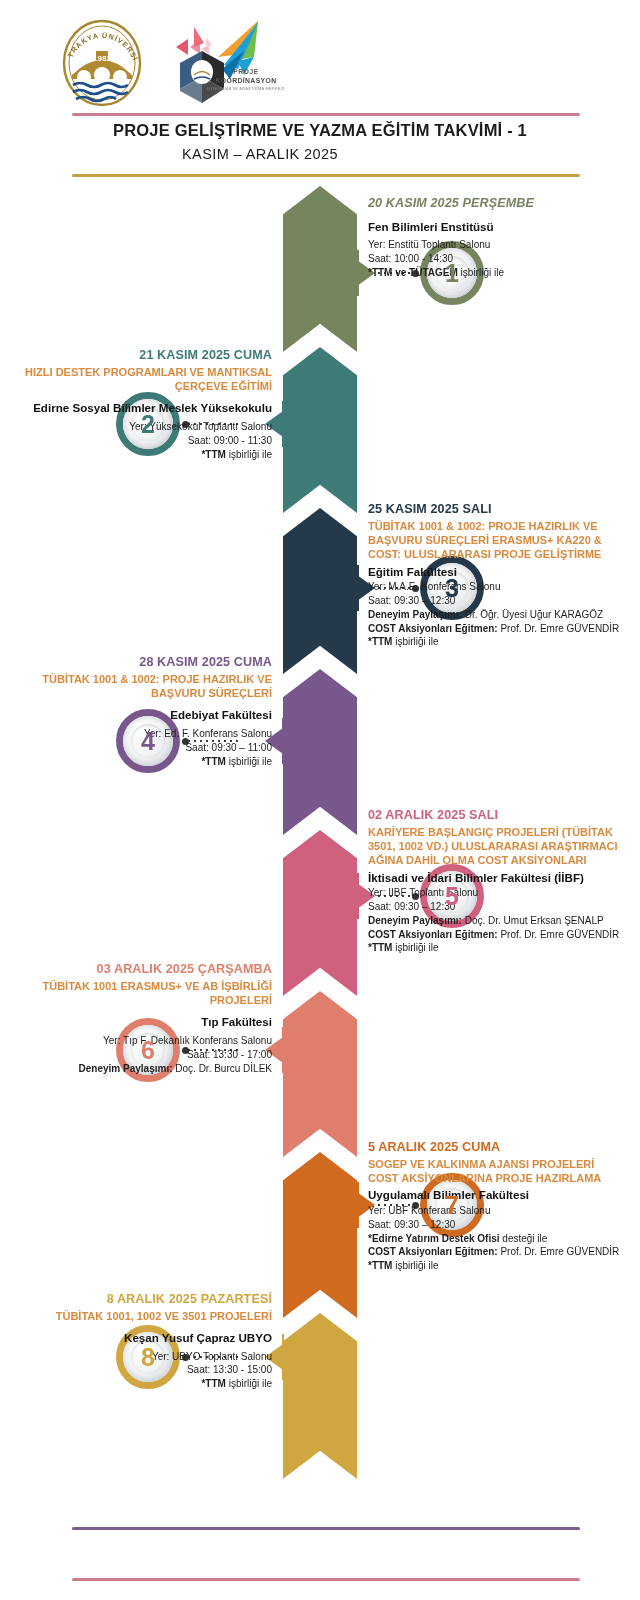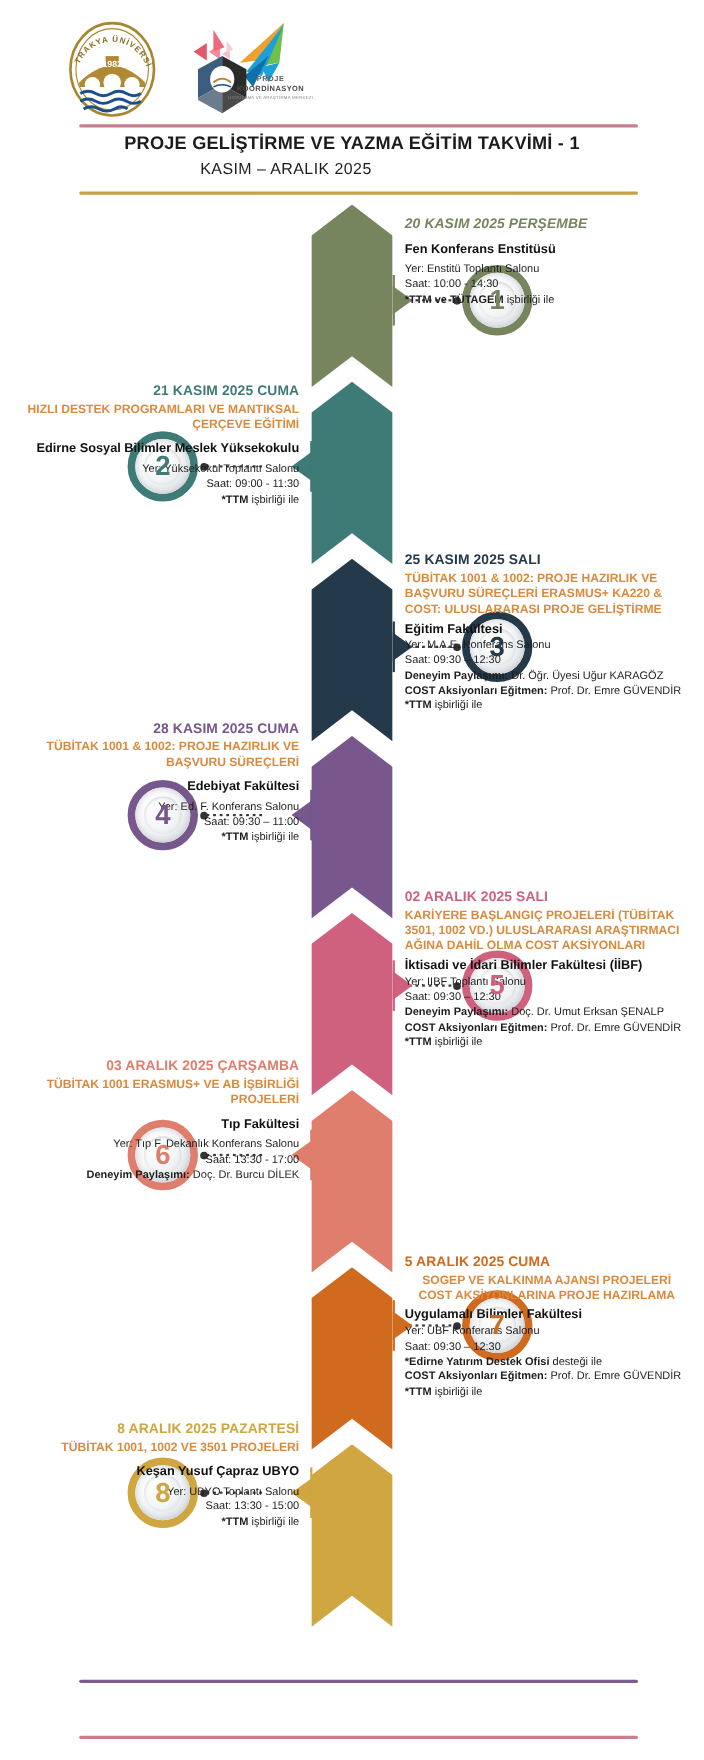--- a/index.html
+++ b/index.html
@@ -174,21 +174,21 @@
         <span class="inner"></span>
         <span class="inner2"></span>
         <span class="num">1</span>
       </div>
       <div class="dots" style="top: 272px; left: 358px; width: 58px;"></div>
       <div class="dot-end" style="top: 269.5px; left: 412px;"></div>
       <div class="tri-right" style="top: 260px; left: 357px; border-left: 18px solid rgb(119, 133, 95);"></div>
       <div class="stub" style="top: 250px; left: 357px; background: rgb(119, 133, 95);"></div>
       <div class="block right" style="top: 196px; left: 368px;">
         <div class="b-date" style="color: rgb(119, 133, 95); font-style: italic;">20 KASIM 2025 PERŞEMBE</div>
-        <div class="b-venue">Fen Konferans Enstitüsü</div>
+        <div class="b-venue">Fen Bilimleri Enstitüsü</div>
         <div class="b-lines">
           <div class="b-line">Yer: Enstitü Toplantı Salonu</div>
           <div class="b-line">Saat: 10:00 - 14:30</div>
           <div class="b-line"><b>*TTM ve TÜTAGEM</b> işbirliği ile</div>
         </div>
       </div>
       <div class="badge" style="color: rgb(62, 123, 119); top: 392px; left: 116px;">
         <span class="ring"></span>
         <span class="inner"></span>
         <span class="inner2"></span>
@@ -297,21 +297,21 @@
         <span class="inner"></span>
         <span class="inner2"></span>
         <span class="num">7</span>
       </div>
       <div class="dots" style="top: 1204px; left: 358px; width: 58px;"></div>
       <div class="dot-end" style="top: 1201.5px; left: 412px;"></div>
       <div class="tri-right" style="top: 1192px; left: 357px; border-left: 18px solid rgb(207, 106, 31);"></div>
       <div class="stub" style="top: 1182px; left: 357px; background: rgb(207, 106, 31);"></div>
       <div class="block right tight" style="top: 1140px; left: 368px;">
         <div class="b-date" style="color: rgb(207, 106, 31);">5 ARALIK 2025 CUMA</div>
-        <div class="b-topic" style="color: rgb(217, 138, 62); text-align: center;">SOGEP VE KALKINMA AJANSI PROJELERİ COST AKSİYONLARINA PROJE HAZIRLAMA</div>
+        <div class="b-topic" style="color: rgb(217, 138, 62);">SOGEP VE KALKINMA AJANSI PROJELERİ COST AKSİYONLARINA PROJE HAZIRLAMA</div>
         <div class="b-venue">Uygulamalı Bilimler Fakültesi</div>
         <div class="b-lines">
           <div class="b-line">Yer: UBF Konferans Salonu</div>
           <div class="b-line">Saat: 09:30 – 12:30</div>
           <div class="b-line"><b>*Edirne Yatırım Destek Ofisi</b> desteği ile</div>
           <div class="b-line"><b>COST Aksiyonları Eğitmen:</b> Prof. Dr. Emre GÜVENDİR</div>
           <div class="b-line"><b>*TTM</b> işbirliği ile</div>
         </div>
       </div>
       <div class="badge" style="color: rgb(207, 166, 63); top: 1325px; left: 116px;">

